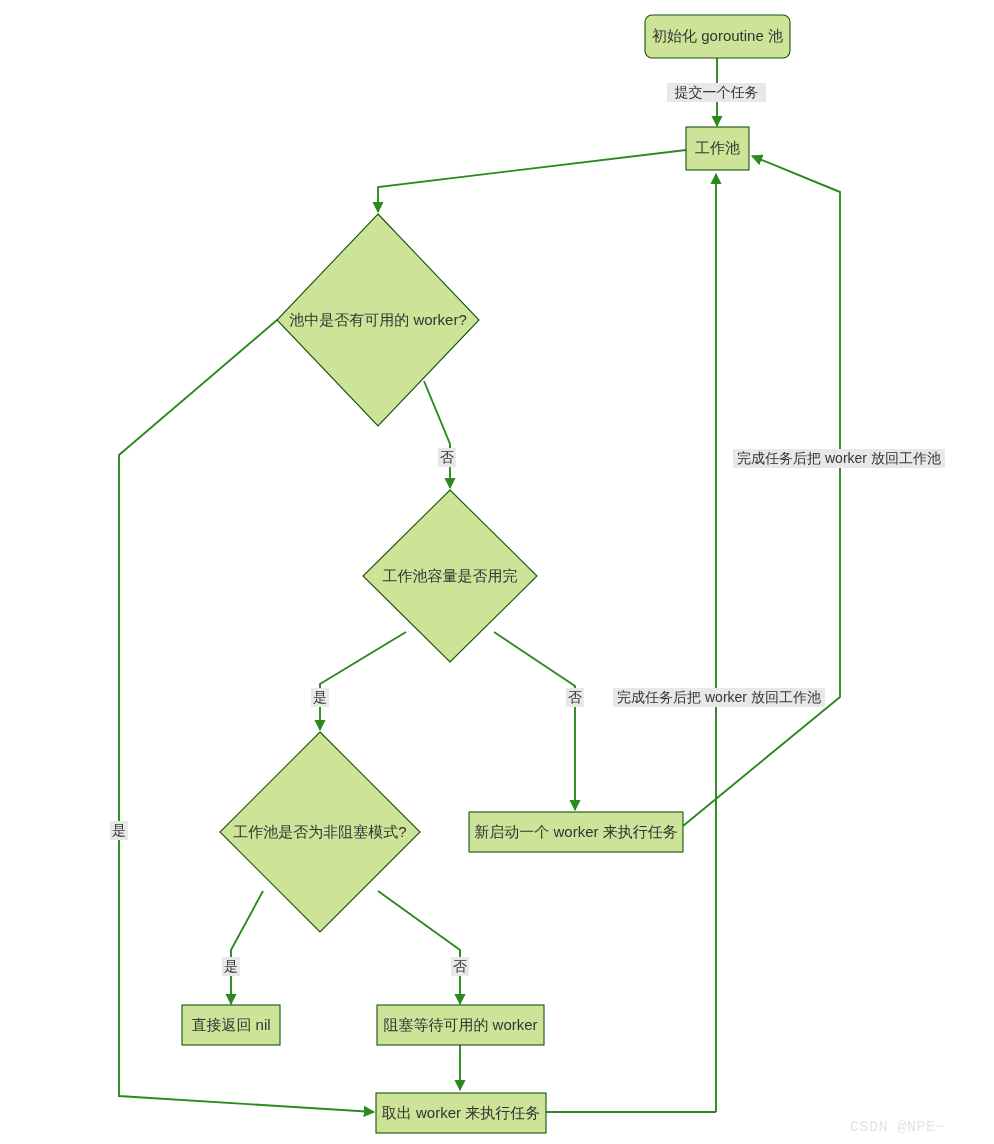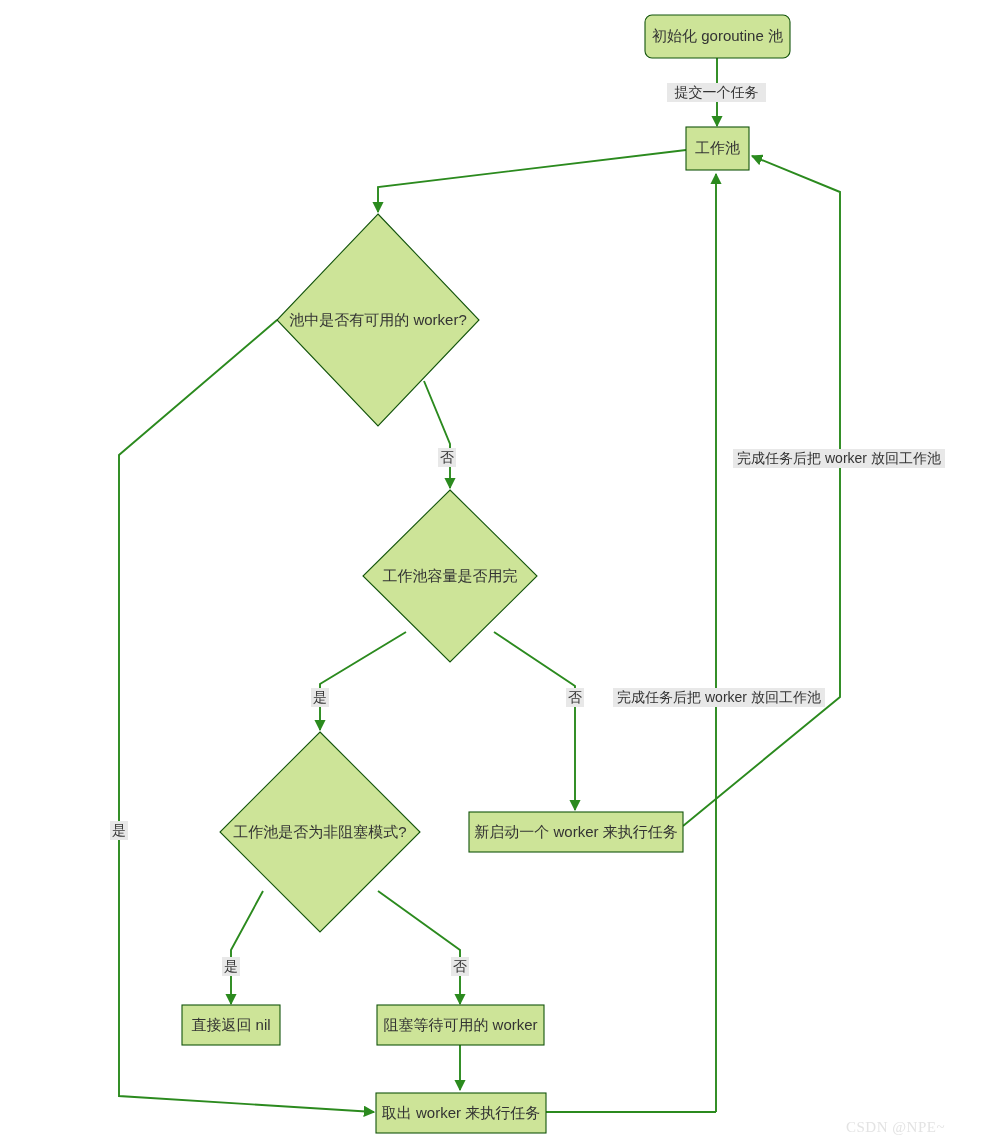--- a/index.html
+++ b/index.html
@@ -53,21 +53,21 @@
   }
   .edge-line {
     fill: none;
     stroke: #2b8a1e;
     stroke-width: 1.9;
   }
   .watermark {
     position: absolute;
     right: 14px;
     bottom: 8px;
-    font-family: Liberation Serif, serif;
+    font-family: Liberation Mono, monospace;
     font-size: 15px;
     color: #e3e3e3;
     letter-spacing: 0.5px;
     user-select: none;
   }
 </style>
 </head>
 <body>
 
 <div id="canvas">

